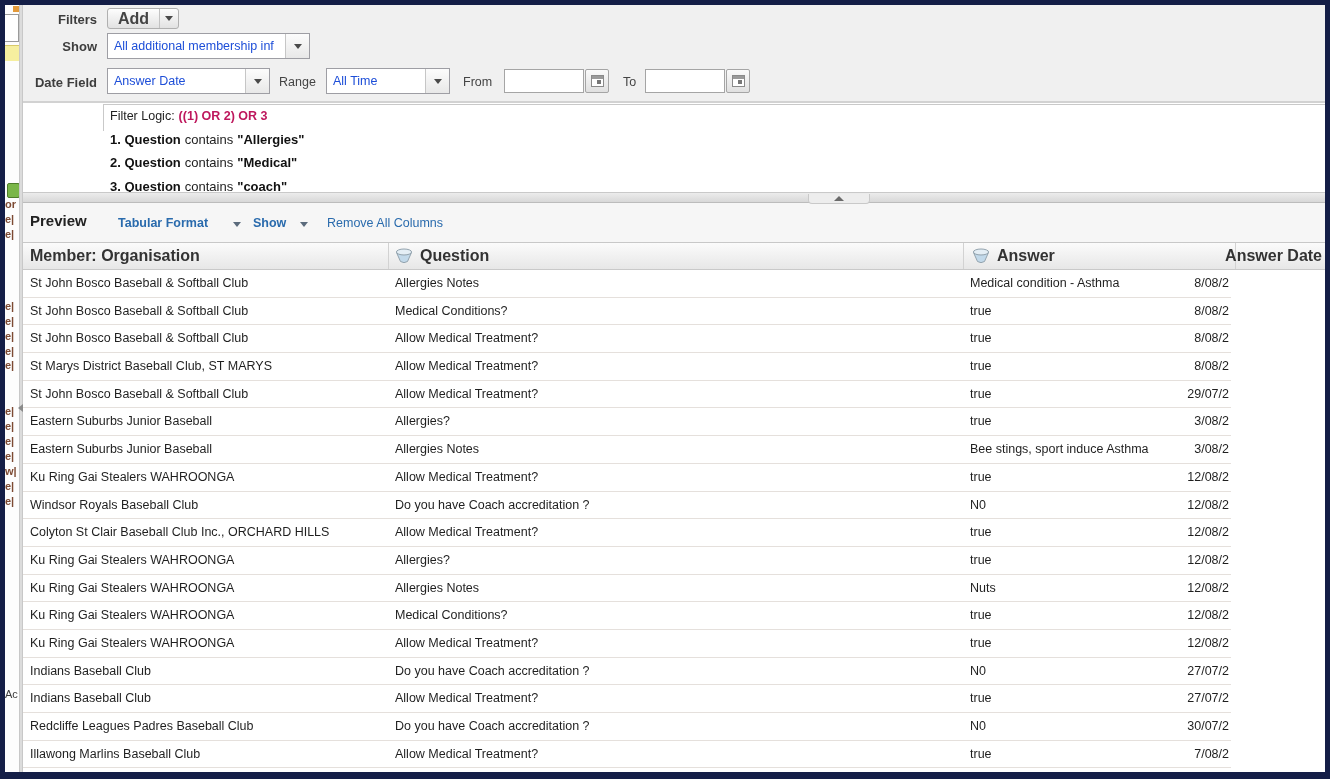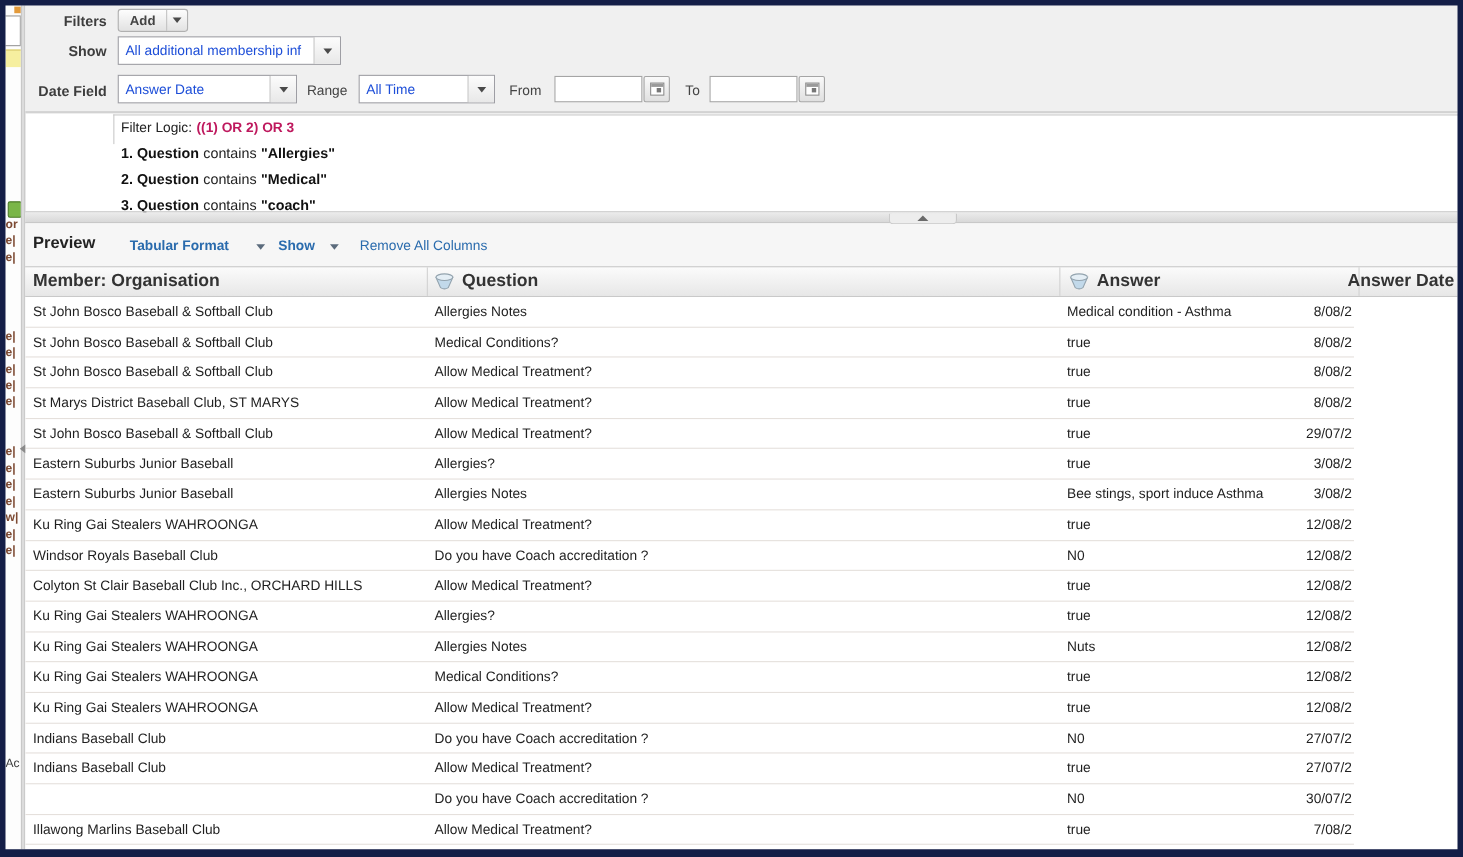--- a/index.html
+++ b/index.html
@@ -22,21 +22,21 @@
     border-left:1px solid #c8c8c8;border-right:1px solid #c8c8c8;box-sizing:border-box;}
   #collapse-left{position:absolute;left:18px;top:404px;width:0;height:0;z-index:5;
     border-top:4px solid transparent;border-bottom:4px solid transparent;border-right:5px solid #8a8a8a;}
 
   
   #filters-panel{position:absolute;left:23px;top:5px;width:1302px;height:96px;background:#f0f0f0;
     border-bottom:2px solid #d2d2d2;}
   .flabel{position:absolute;left:0;width:74px;text-align:right;font-size:13px;font-weight:bold;color:#3d3d3d;}
   .btn-split{position:absolute;display:flex;align-items:stretch;background:linear-gradient(#fdfdfd,#e2e2e2);
     border:1px solid #b0b0b0;border-radius:3px;box-sizing:border-box;cursor:pointer;}
-  .btn-split .bl{padding:2px 10px;font-size:12px;font-weight:bold;color:#444;display:flex;align-items:center;}
+  .btn-split .bl{padding:2px 10px;font-size:16px;font-weight:bold;color:#444;display:flex;align-items:center;}
   .btn-split .ba{width:18px;border-left:1px solid #c2c2c2;display:flex;align-items:center;justify-content:center;}
   .tri-down{width:0;height:0;border-left:4px solid transparent;border-right:4px solid transparent;border-top:5px solid #4a4a4a;}
   .combo{position:absolute;display:flex;background:#fff;border:1px solid #9e9ea4;box-sizing:border-box;height:26px;cursor:pointer;}
   .combo .val{flex:1;padding:0 6px;font-size:12.5px;color:#1d4ed8;display:flex;align-items:center;
     white-space:nowrap;overflow:hidden;}
   .combo .arrow{width:23px;border-left:1px solid #c6c6c6;background:linear-gradient(#fcfcfc,#e8e8e8);
     display:flex;align-items:center;justify-content:center;}
   .dtext{position:absolute;font-size:12.5px;color:#444;}
   .dinput{position:absolute;height:24px;width:80px;border:1px solid #a5a5a5;box-sizing:border-box;
     font-size:12px;padding:0 4px;background:#fff;}
@@ -301,20 +301,21 @@
         <span class="cell c-a">N0</span>
         <span class="cell c-date">27/07/2</span>
       </div>
       <div class="prow">
         <span class="cell c-org">Indians Baseball Club</span>
         <span class="cell c-q">Allow Medical Treatment?</span>
         <span class="cell c-a">true</span>
         <span class="cell c-date">27/07/2</span>
       </div>
       <div class="prow">
+        <span class="cell c-org">Redcliffe Leagues Padres Baseball Club</span>
         <span class="cell c-q">Do you have Coach accreditation ?</span>
         <span class="cell c-a">N0</span>
         <span class="cell c-date">30/07/2</span>
       </div>
       <div class="prow">
         <span class="cell c-org">Illawong Marlins Baseball Club</span>
         <span class="cell c-q">Allow Medical Treatment?</span>
         <span class="cell c-a">true</span>
         <span class="cell c-date">7/08/2</span>
       </div>

